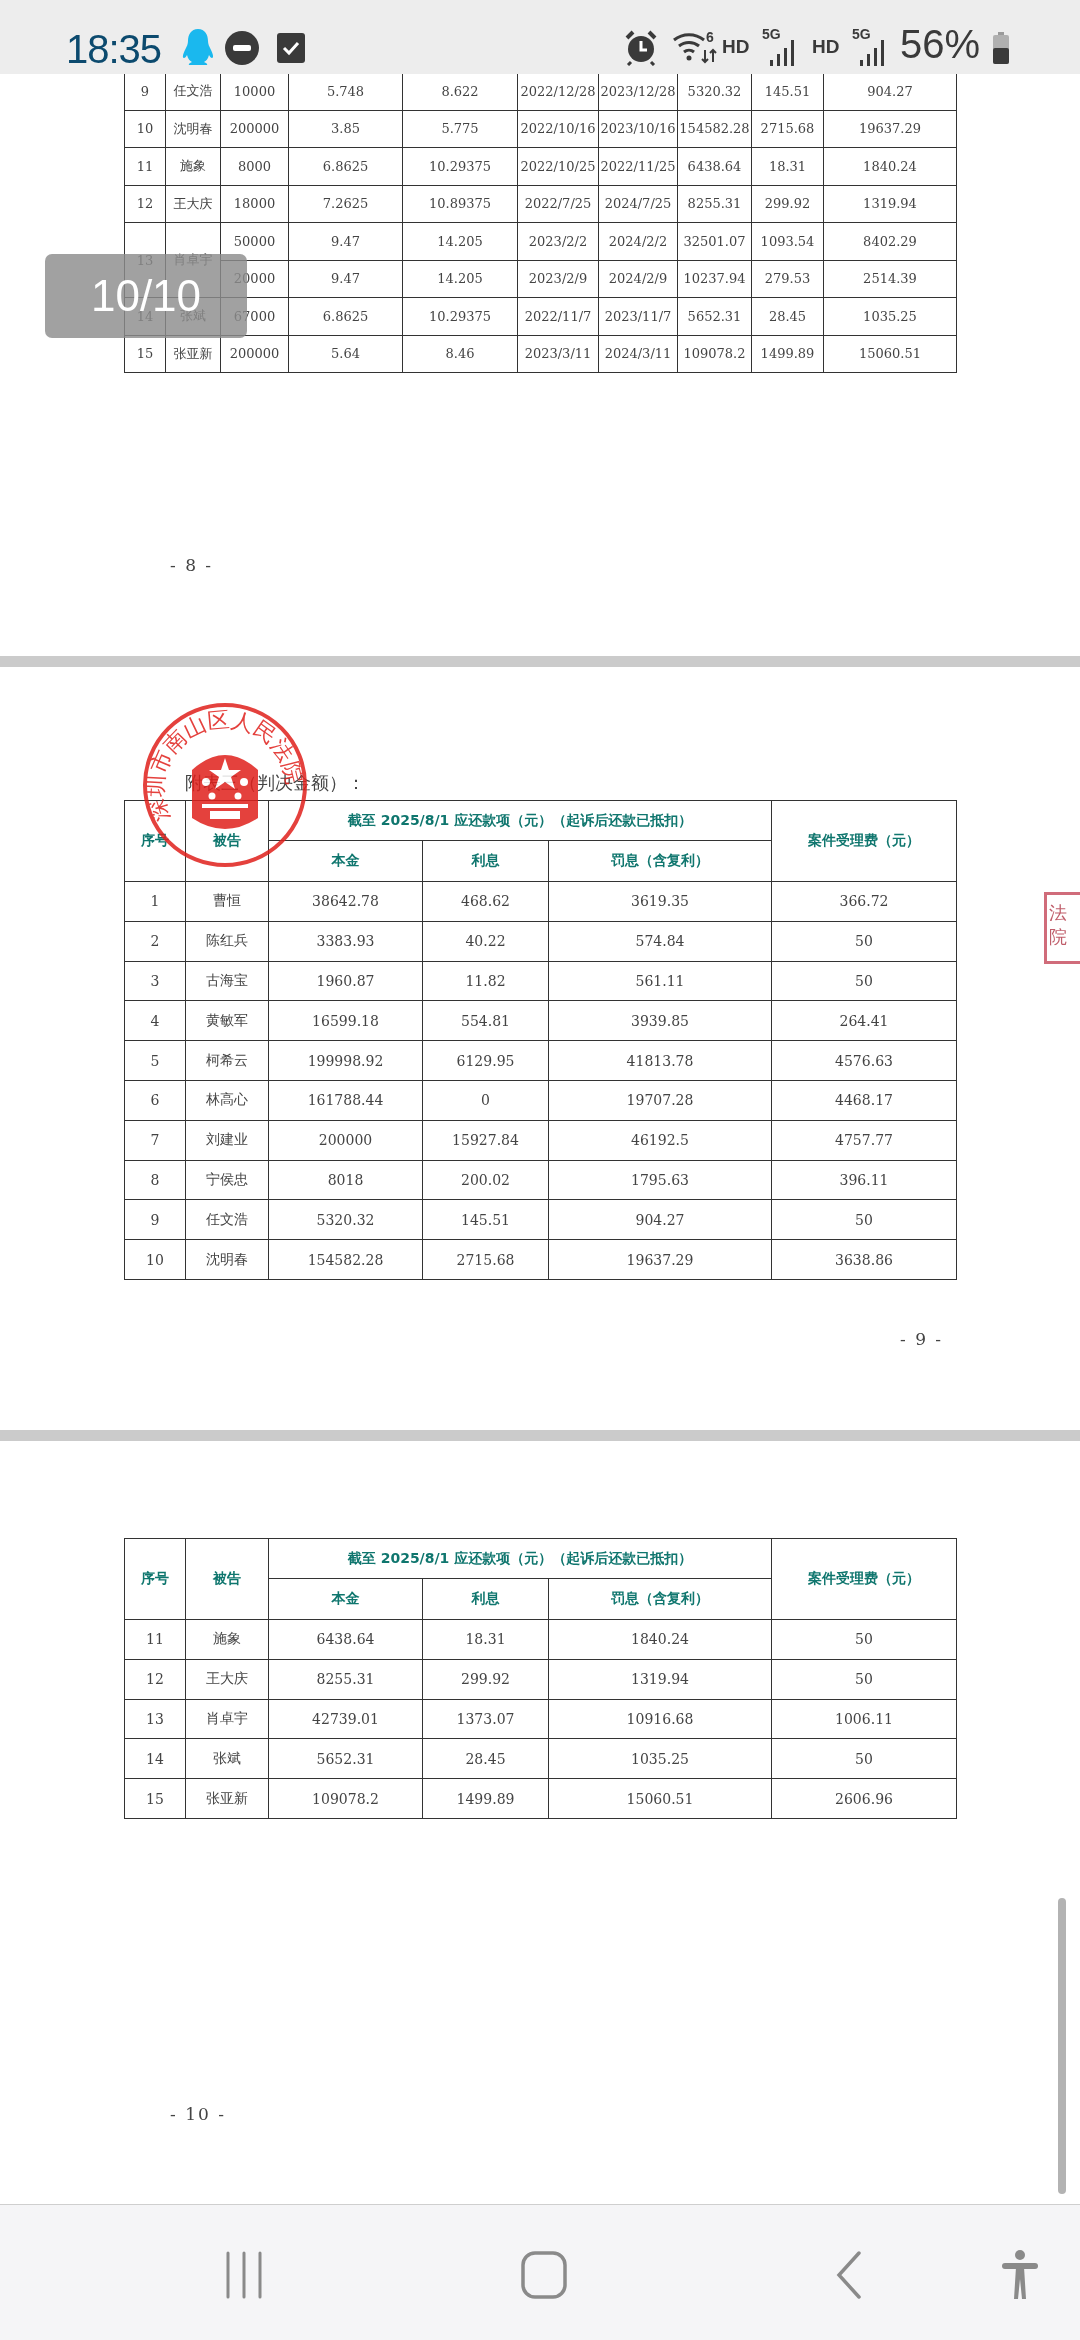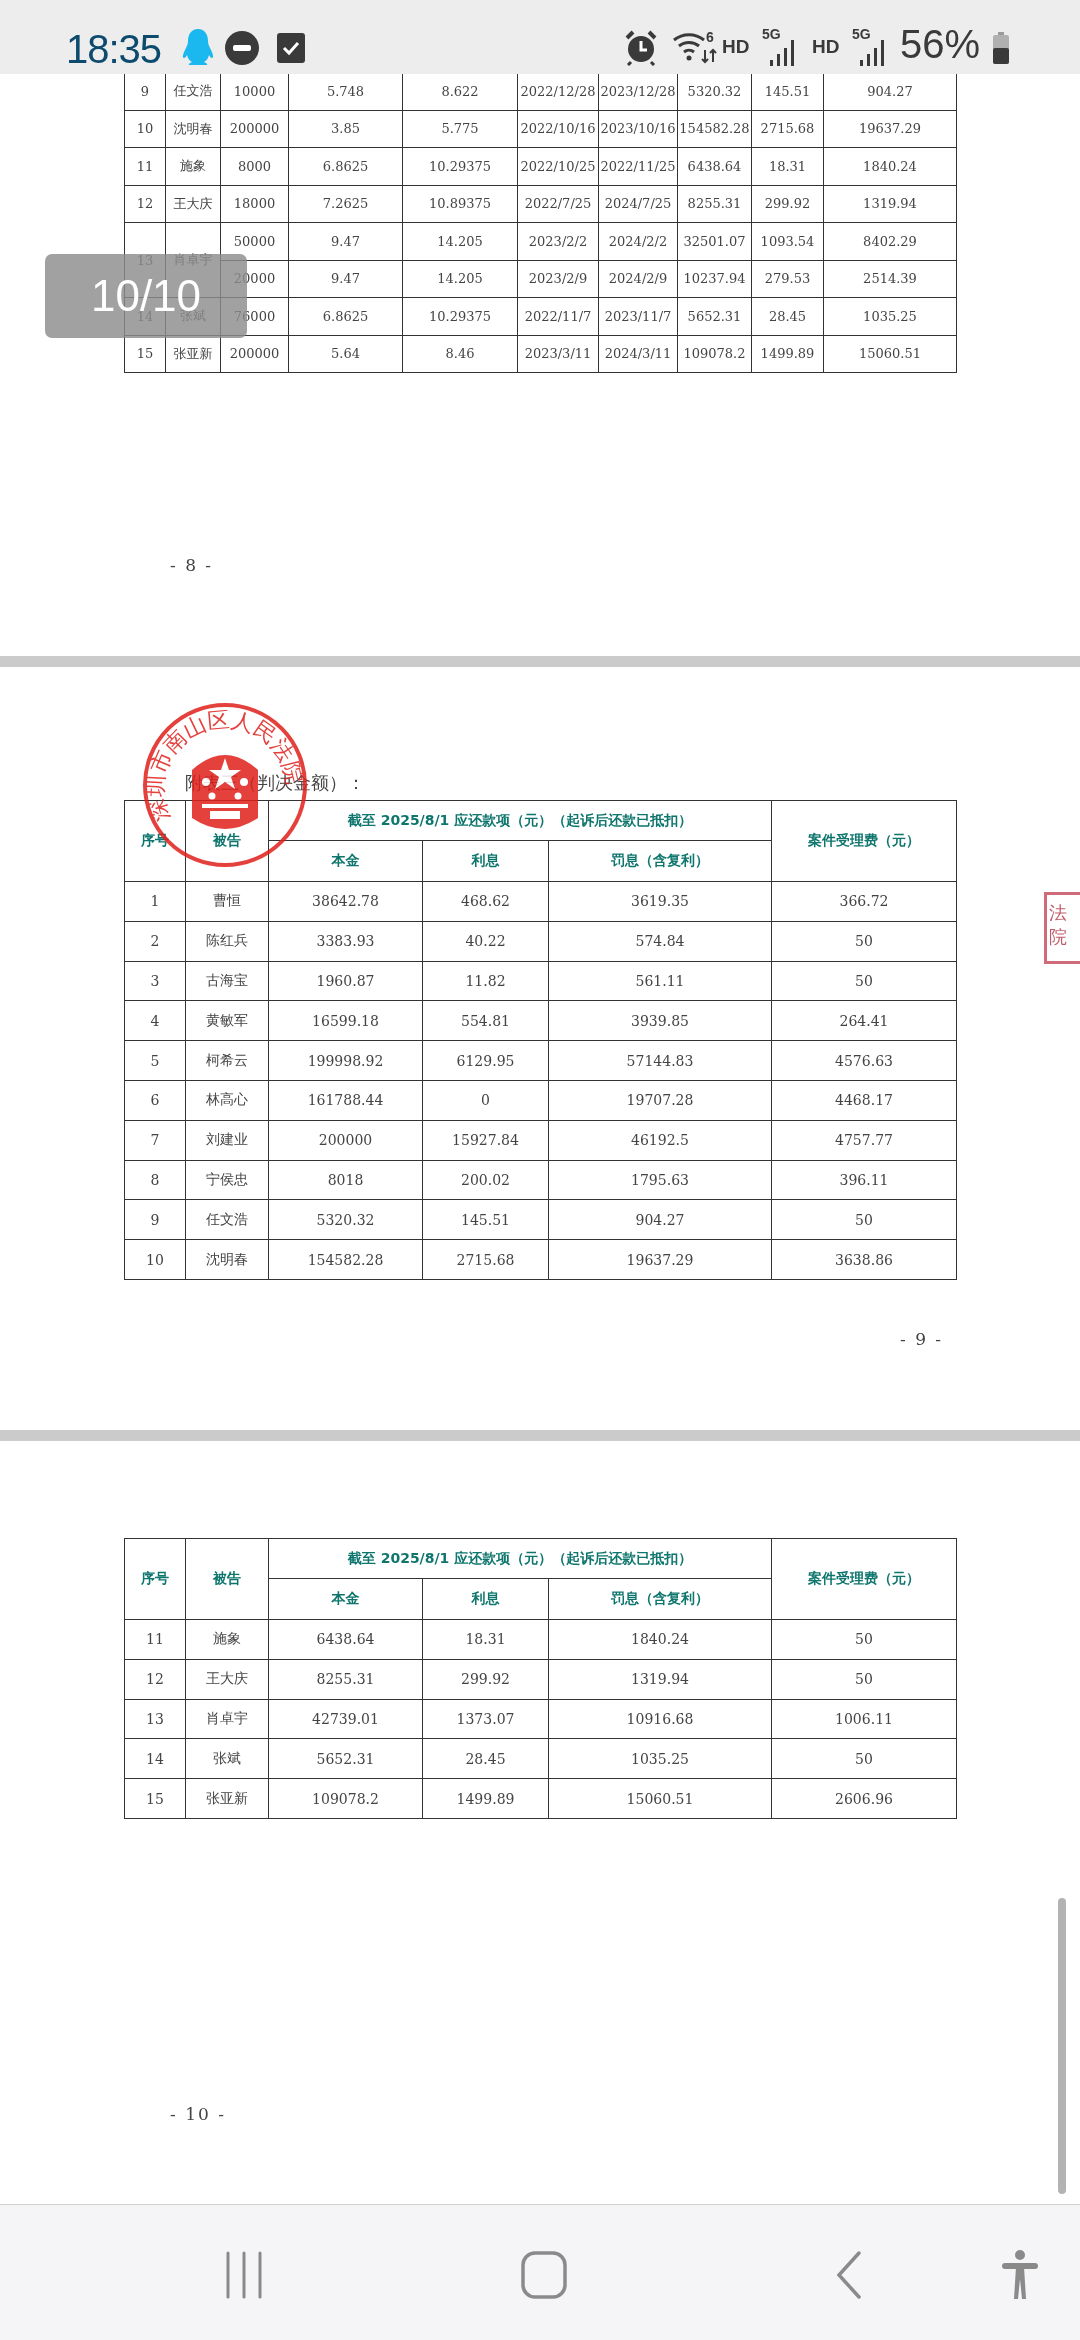--- a/index.html
+++ b/index.html
@@ -202,21 +202,21 @@
             <td>14.205</td>
             <td>2023/2/9</td>
             <td>2024/2/9</td>
             <td>10237.94</td>
             <td>279.53</td>
             <td>2514.39</td>
         </tr>
         <tr>
           <td>14</td>
             <td>张斌</td>
-            <td>76000</td>
+            <td>67000</td>
             <td>6.8625</td>
             <td>10.29375</td>
             <td>2022/11/7</td>
             <td>2023/11/7</td>
             <td>5652.31</td>
             <td>28.45</td>
             <td>1035.25</td>
         </tr>
         <tr>
           <td>15</td>
@@ -311,21 +311,21 @@
             <td>16599.18</td>
             <td>554.81</td>
             <td>3939.85</td>
             <td>264.41</td>
           </tr>
         <tr>
             <td>5</td>
             <td>柯希云</td>
             <td>199998.92</td>
             <td>6129.95</td>
-            <td>57144.83</td>
+            <td>41813.78</td>
             <td>4576.63</td>
           </tr>
         <tr>
             <td>6</td>
             <td>林高心</td>
             <td>161788.44</td>
             <td>0</td>
             <td>19707.28</td>
             <td>4468.17</td>
           </tr>

